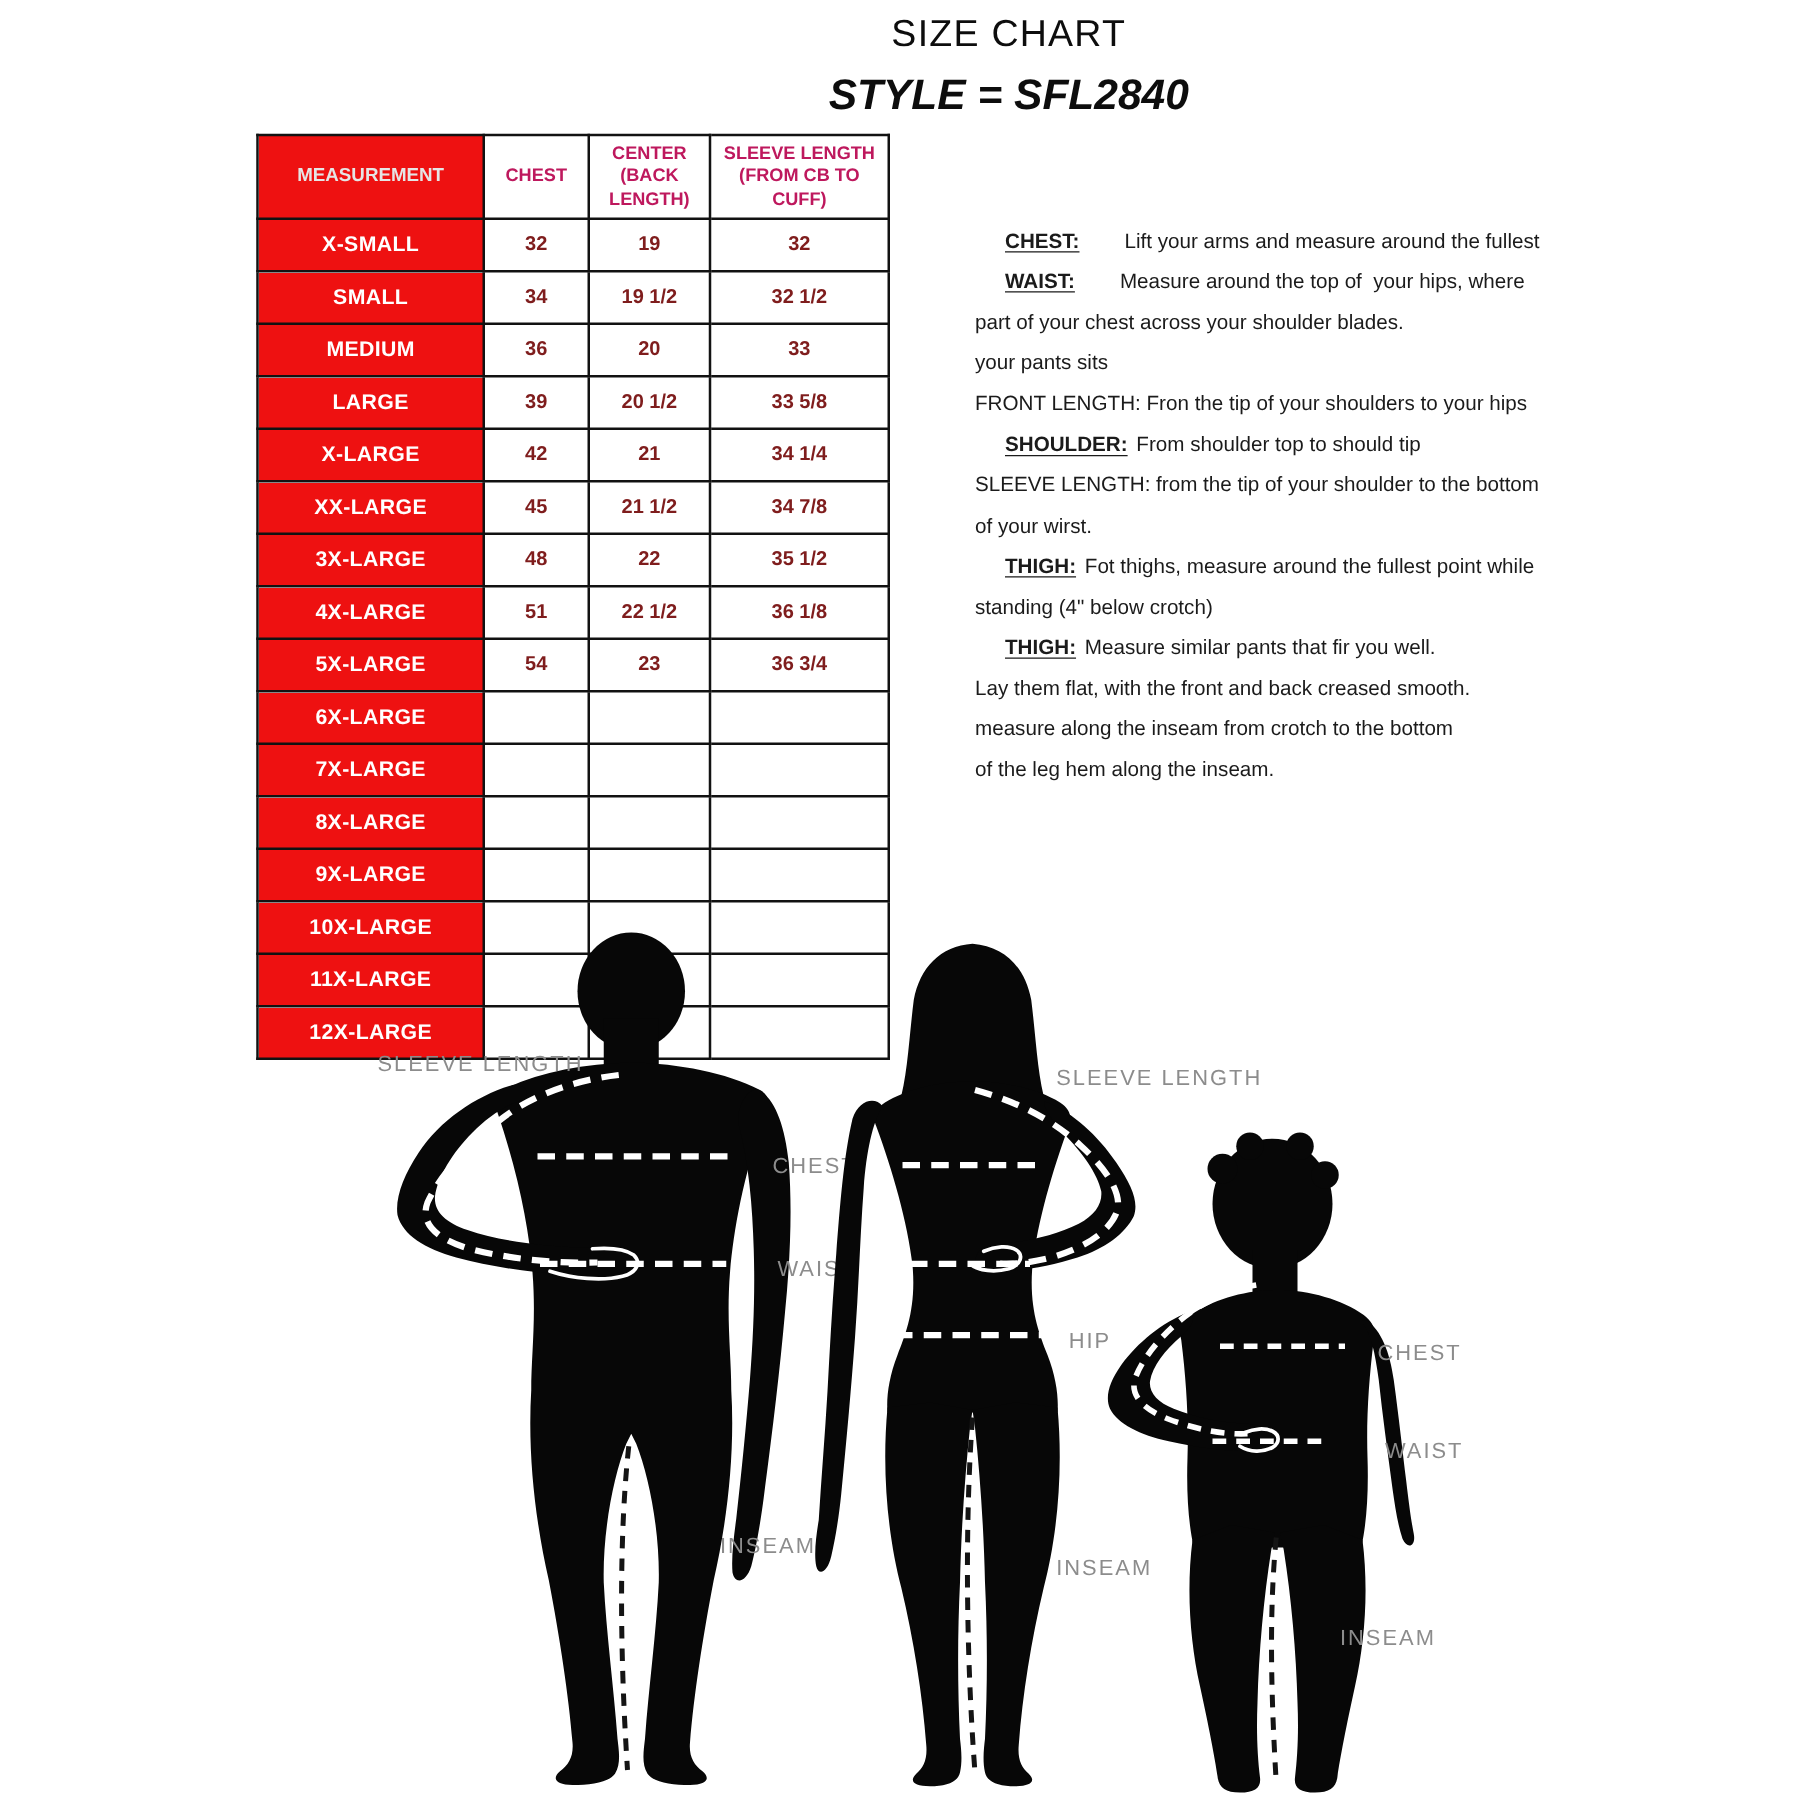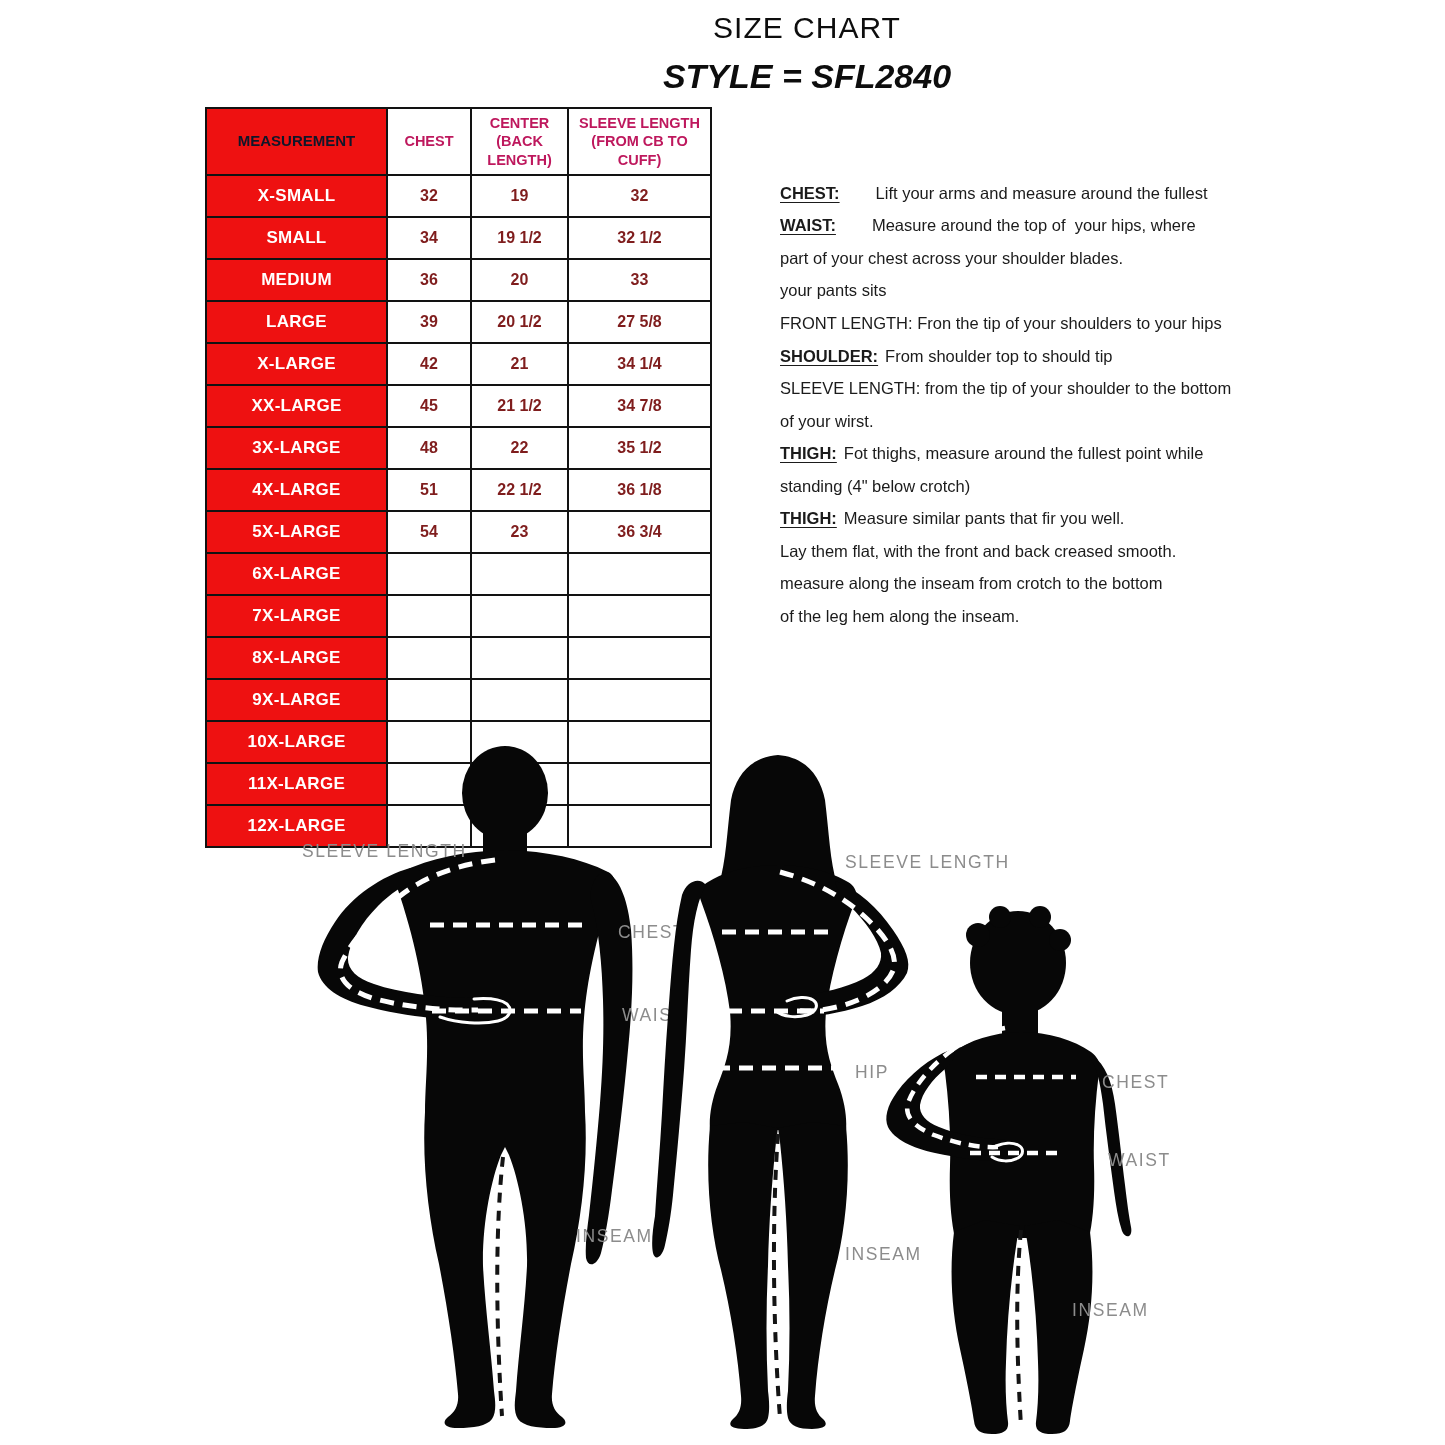--- a/index.html
+++ b/index.html
@@ -34,42 +34,42 @@
     border:2.5px solid #121212;
     padding:0;text-align:center;vertical-align:middle;
     overflow:hidden;
   }
   .head-cell{
     height:65px;background:#ffffff;color:#be185d;
     font-size:14.5px;font-weight:700;line-height:1.25;
     white-space:pre-line;
   }
   .head-cell.red{
-    background:var(--red);color:#0f172a;font-size:15px;
+    background:var(--red);color:#e5e5e5;font-size:15px;
   }
   .size-row{height:42px;}
   .size-cell{
     background:var(--red);color:#ffffff;
     font-size:17px;font-weight:700;letter-spacing:.3px;
   }
   .value-cell{
     background:#ffffff;color:#7f1d1d;
     font-size:16px;font-weight:700;
   }
   
   .instructions{
     position:absolute;left:780px;top:177px;width:560px;
   }
   .instr-line{
     height:32.55px;display:flex;align-items:center;
     white-space:pre;font-size:16.5px;color:#1b1b1b;
   }
   .lead{
     font-weight:700;text-decoration:underline;
-    text-underline-offset:3px;margin-right:7px;
+    text-underline-offset:3px;margin-right:7px;margin-left:24px;
   }
   .lead.wide{margin-right:36px;}
   
   .figures-svg{position:absolute;left:0;top:710px;}
   .body-fill{fill:#070707;stroke:none;}
   .hand-line{fill:none;stroke:#ffffff;stroke-width:3;stroke-linecap:round;}
   .dash-white{fill:none;stroke:#ffffff;stroke-width:5;stroke-dasharray:14 9;stroke-linecap:butt;}
   .dash-white.thin{stroke-width:4.5;stroke-dasharray:11 8;}
   .dash-black{fill:none;stroke:#141414;stroke-width:4;stroke-dasharray:10 8;}
   .fig-label{
@@ -123,21 +123,21 @@
         <tr class="size-row">
           <td class="size-cell">MEDIUM</td>
           <td class="value-cell">36</td>
           <td class="value-cell">20</td>
           <td class="value-cell">33</td>
         </tr>
         <tr class="size-row">
           <td class="size-cell">LARGE</td>
           <td class="value-cell">39</td>
           <td class="value-cell">20 1/2</td>
-          <td class="value-cell">27 5/8</td>
+          <td class="value-cell">33 5/8</td>
         </tr>
         <tr class="size-row">
           <td class="size-cell">X-LARGE</td>
           <td class="value-cell">42</td>
           <td class="value-cell">21</td>
           <td class="value-cell">34 1/4</td>
         </tr>
         <tr class="size-row">
           <td class="size-cell">XX-LARGE</td>
           <td class="value-cell">45</td>

